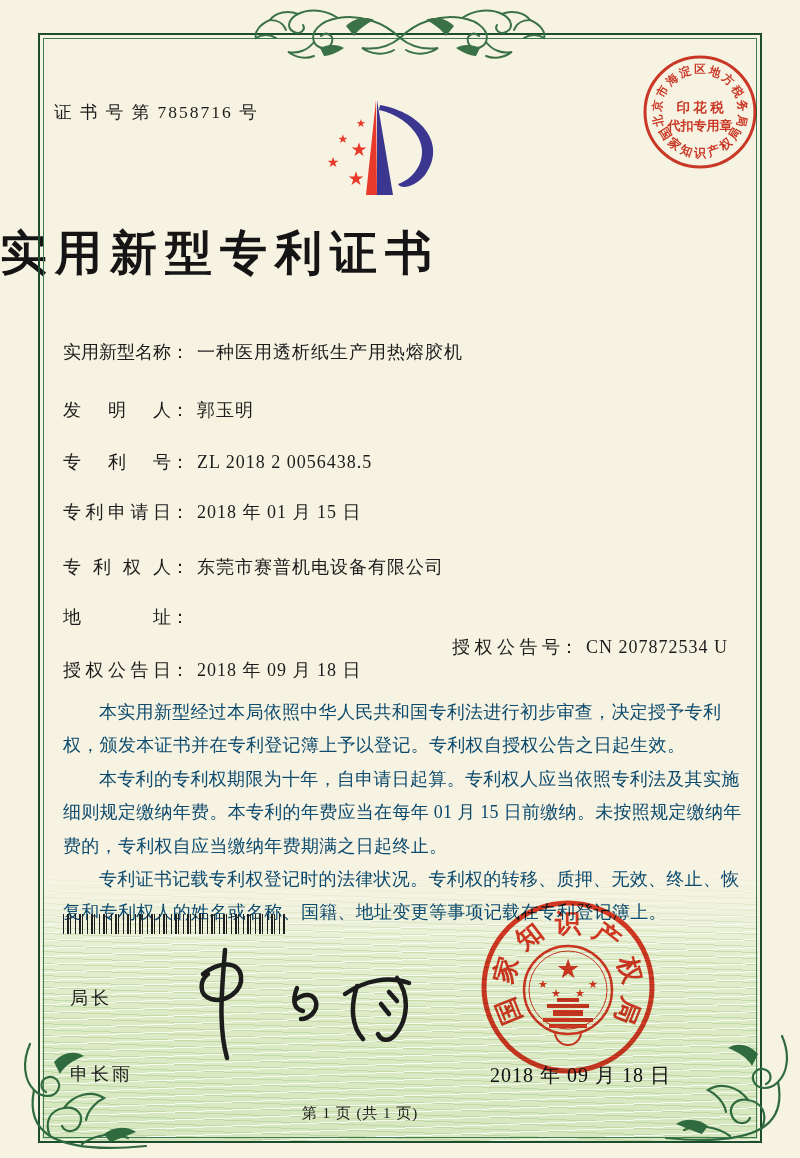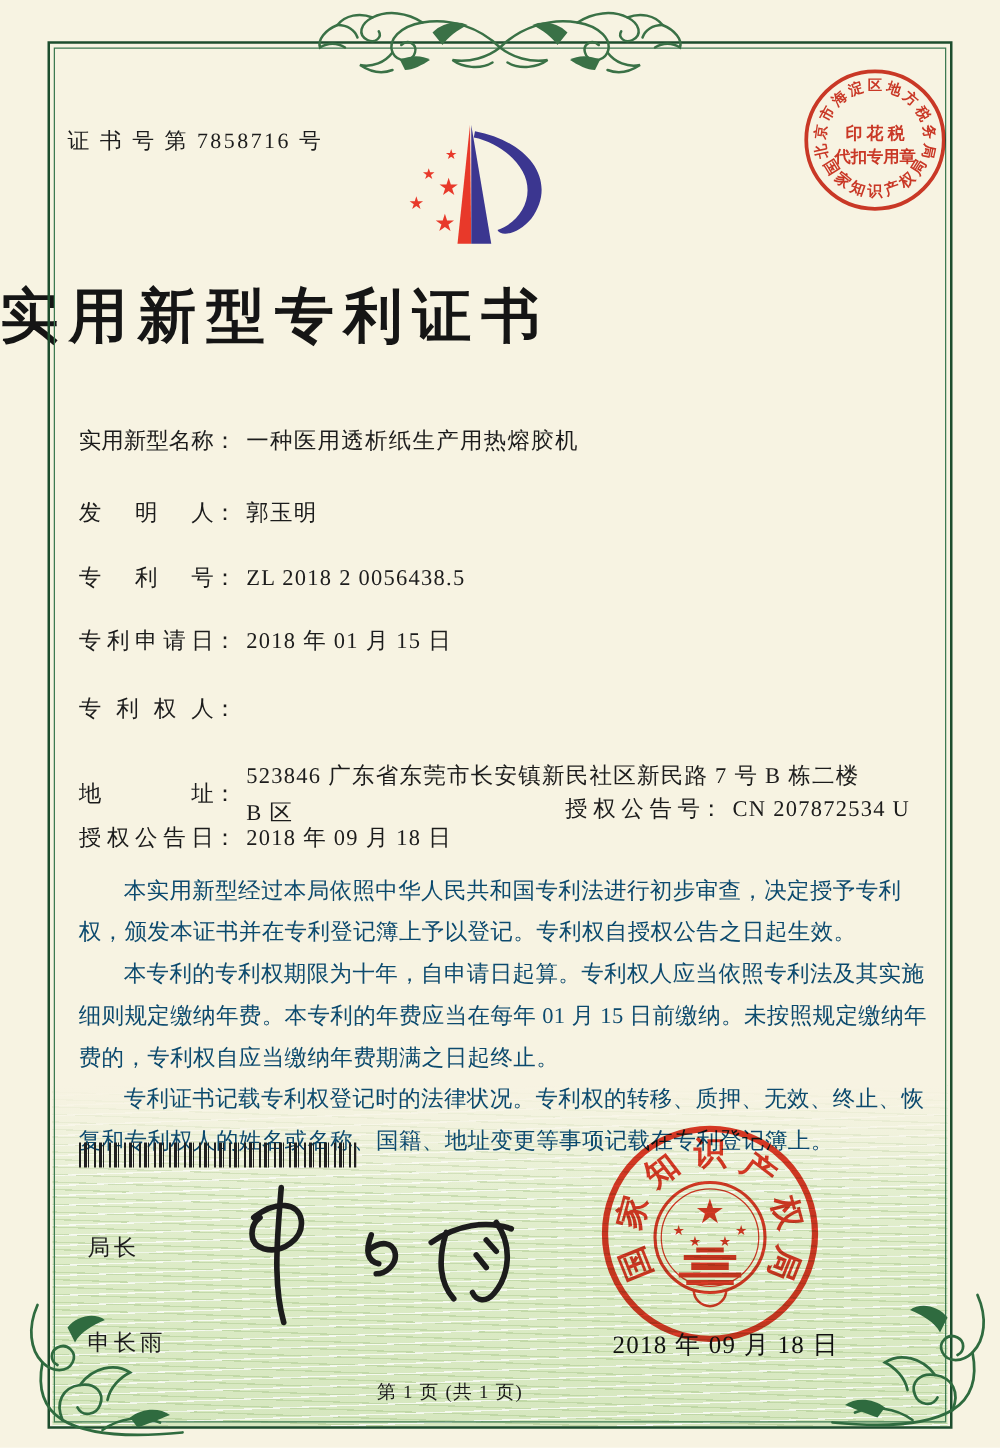--- a/index.html
+++ b/index.html
@@ -142,25 +142,25 @@
   <span class="fvalue">ZL 2018 2 0056438.5</span>
 </div>
 <div class="row" style="top:500px">
   <span class="flabel">专利申请日</span>
     <span class="fcolon">：</span>
   <span class="fvalue">2018 年 01 月 15 日</span>
 </div>
 <div class="row" style="top:555px">
   <span class="flabel">专利权人</span>
     <span class="fcolon">：</span>
+  <span class="fvalue">东莞市赛普机电设备有限公司</span>
 </div>
 <div class="row" style="top:605px">
   <span class="flabel">地址</span>
     <span class="fcolon">：</span>
-  <span class="fvalue addr-value">523846 广东省东莞市长安镇新民社区新民路 7 号 B 栋二楼 B 区</span>
 </div>
 <div class="row" style="top:658px">
   <span class="flabel">授权公告日</span>
     <span class="fcolon">：</span>
   <span class="fvalue">2018 年 09 月 18 日</span>
 </div>
 <div class="row" style="top:635px;left:452px">
   <span class="flabel">授权公告号</span>
     <span class="fcolon">：</span>
   <span class="fvalue">CN 207872534 U</span>

